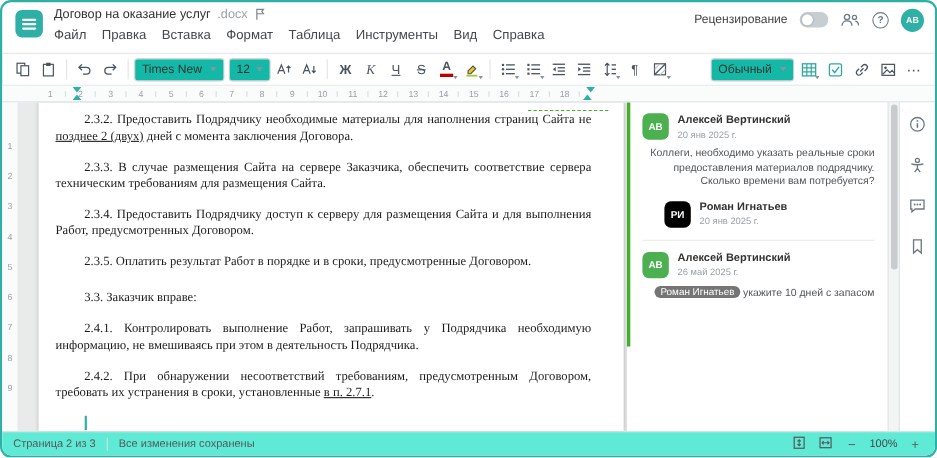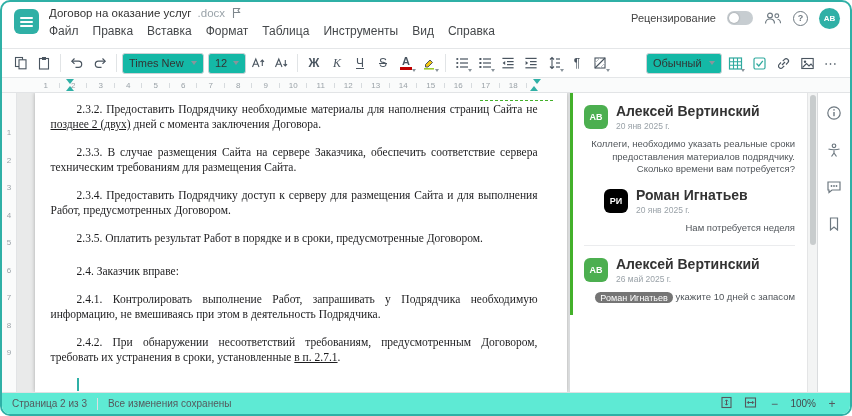--- a/index.html
+++ b/index.html
@@ -64,21 +64,21 @@
   .connector{position:absolute;top:7px;left:478px;width:73px;border-top:1.5px dashed #43b02a;z-index:4;}
 
   
   .comments{width:238px;background:#fff;border-left:1px solid #dadcde;position:relative;flex:none;font-size:10px;}
   .accent{position:absolute;left:0;top:0;width:3px;height:222px;background:#43b02a;z-index:2;}
   .thread{padding:10px 12px 0 14px;cursor:pointer;}
   .c-head{display:flex;gap:8px;align-items:center;}
   .c-av{width:24px;height:24px;border-radius:6px;color:#fff;font-size:9px;font-weight:bold;display:flex;align-items:center;justify-content:center;flex:none;}
   .av-green{background:#4caf50;}
   .av-teal{background:#000000;}
-  .c-name{font-size:14px;font-weight:bold;color:#333;}
+  .c-name{font-size:10px;font-weight:bold;color:#333;}
   .c-date{font-size:8.5px;color:#9aa2a8;margin-top:2px;}
   .c-body{font-size:9.5px;color:#50555a;line-height:12.5px;margin-top:7px;text-align:right;}
   .reply{margin-left:20px;margin-top:11px;}
   .c-div{height:1px;background:#ebecee;margin:11px 0 0 0;}
   .mention{background:#757575;color:#fff;border-radius:8px;padding:0.5px 5px;font-size:9px;white-space:nowrap;}
 
   
   .vscroll{width:10px;background:#f3f4f4;border-left:1px solid #e4e5e6;position:relative;flex:none;cursor:pointer;}
   .vthumb{position:absolute;top:2px;left:2px;width:6px;height:150px;border-radius:3px;background:#c8cccd;}
   .rstrip{width:33px;background:#fff;border-left:1px solid #dadcde;display:flex;flex-direction:column;align-items:center;padding-top:9px;gap:15px;flex:none;}
@@ -344,21 +344,21 @@
           <span class="rv-cell">9</span>
         </div>
     </div>
 
     <div class="docwrap">
       <div class="page">
         <p><span>2.3.2. Предоставить Подрядчику необходимые материалы для наполнения страниц Сайта не </span><span class="ins">позднее 2 (двух)</span><span> дней с момента заключения Договора.</span></p>
         <p>2.3.3. В случае размещения Сайта на сервере Заказчика, обеспечить соответствие сервера техническим требованиям для размещения Сайта.</p>
         <p>2.3.4. Предоставить Подрядчику доступ к серверу для размещения Сайта и для выполнения Работ, предусмотренных Договором.</p>
         <p>2.3.5. Оплатить результат Работ в порядке и в сроки, предусмотренные Договором.</p>
-        <p class="p-gap">2.4. Заказчик вправе:</p>
+        <p class="p-gap">3.3. Заказчик вправе:</p>
         <p>2.4.1. Контролировать выполнение Работ, запрашивать у Подрядчика необходимую информацию, не вмешиваясь при этом в деятельность Подрядчика.</p>
         <p><span>2.4.2. При обнаружении несоответствий требованиям, предусмотренным Договором, требовать их устранения в сроки, установленные </span><span class="ins">в п. 2.7.1</span><span>.</span></p>
         <div class="caret"></div>
       </div>
     </div>
 
     <div class="comments">
       <div class="accent"></div>
 
       <div class="thread">
@@ -372,21 +372,20 @@
         <div class="c-body">Коллеги, необходимо указать реальные сроки предоставления материалов подрядчику. Сколько времени вам потребуется?</div>
 
         <div class="reply">
           <div class="c-head">
             <div class="c-av av-teal">РИ</div>
             <div>
               <div class="c-name">Роман Игнатьев</div>
               <div class="c-date">20 янв 2025 г.</div>
             </div>
           </div>
-          <div class="c-body">Нам потребуется неделя</div>
         </div>
         <div class="c-div"></div>
       </div>
 
       <div class="thread">
         <div class="c-head">
           <div class="c-av av-green">АВ</div>
           <div>
             <div class="c-name">Алексей Вертинский</div>
             <div class="c-date">26 май 2025 г.</div>

